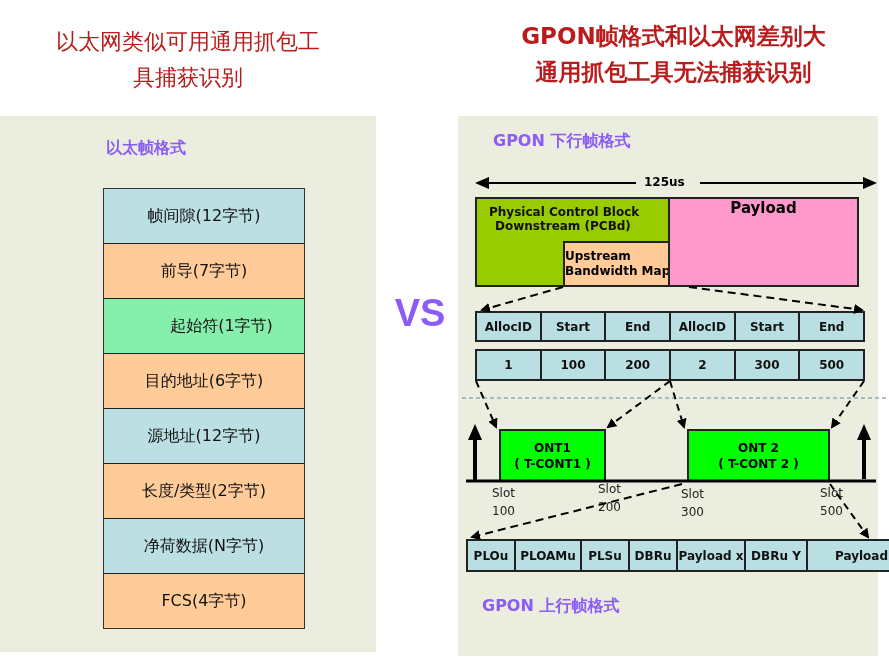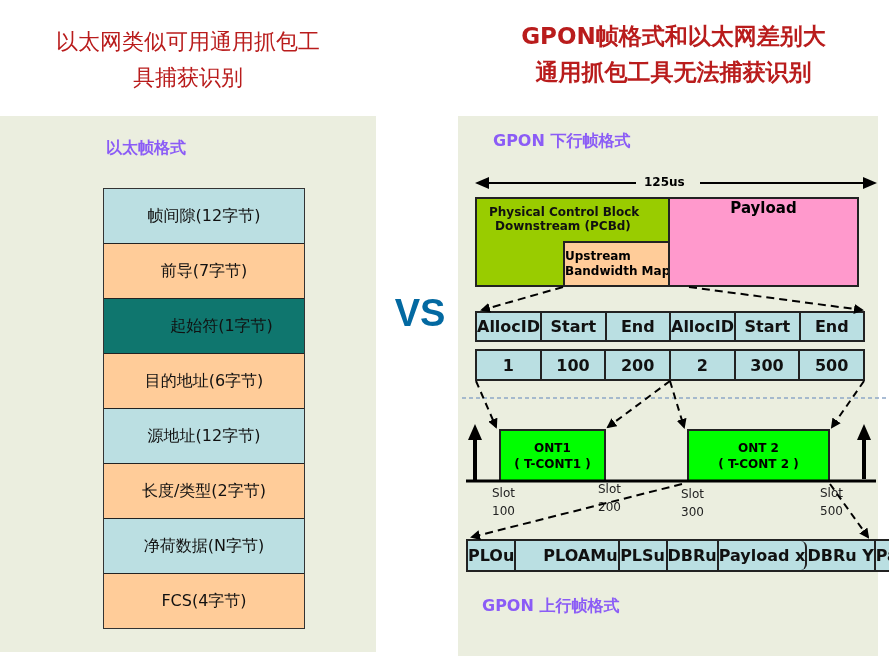--- a/index.html
+++ b/index.html
@@ -10,25 +10,25 @@
   .title-left { left:0; top:24px; width:376px; }
   .title-right { left:458px; top:18px; width:431px; font-weight:bold; font-size:23px; }
   .panel { position:absolute; background:#ebeedf; }
   .panel-left { left:0; top:116px; width:376px; height:536px; }
   .panel-right { left:458px; top:116px; width:420px; height:540px; }
   .red-label { position:absolute; color:#8b5cf6; font-weight:bold; font-size:16px; white-space:nowrap; }
   .eth-stack { position:absolute; left:86px; top:188px; width:200px; border:1px solid #333;margin-left:17px; }
   .eth-row { height:54px; border-bottom:1px solid #222; display:flex; align-items:center; justify-content:center;
              font-size:16px; color:#111; }
   .eth-row:last-child { border-bottom:none; }
-  .vs { position:absolute; left:390px; top:292px; width:60px; text-align:center; color:#0369a1;
+  .vs { position:absolute; left:390px; top:292px; width:60px; text-align:center; color:#8b5cf6;
         font-weight:bold; font-size:38px; font-family:"Liberation Sans", sans-serif; }
   .box { position:absolute; box-sizing:border-box; border:2px solid #222; }
   .cellrow { position:absolute; display:flex; box-sizing:border-box; border:2px solid #222; background:#badfe2; }
-  .cell { flex:1; display:flex; align-items:center; justify-content:center; font-size:16px; font-weight:bold;
+  .cell { flex:1; display:flex; align-items:center; justify-content:center; font-size:12px; font-weight:bold;
           color:#111; border-right:2px solid #222; white-space:nowrap; }
   .cell:last-child { border-right:none; }
   .slot { position:absolute; font-size:12px; color:#222; line-height:18px; text-align:left; }
   svg { position:absolute; left:0; top:0; }
 </style>
 </head>
 <body>
 
 <div class="title title-left">
   <div>以太网类似可用通用抓包工</div>
@@ -41,21 +41,21 @@
 
 <div class="panel panel-left"></div>
 <div class="red-label" style="left:106px; top:138px;">以太帧格式</div>
 <div class="eth-stack">
   <div class="eth-row" style="background: rgb(187, 223, 226);">
       <span>帧间隙(12字节)</span>
     </div>
   <div class="eth-row" style="background: rgb(255, 204, 153);">
       <span>前导(7字节)</span>
     </div>
-  <div class="eth-row" style="background: #0f766e; padding-left: 35px;">
+  <div class="eth-row" style="background: #86efac; padding-left: 35px;">
       <span>起始符(1字节)</span>
     </div>
   <div class="eth-row" style="background: rgb(255, 204, 153);">
       <span>目的地址(6字节)</span>
     </div>
   <div class="eth-row" style="background: rgb(187, 223, 226);">
       <span>源地址(12字节)</span>
     </div>
   <div class="eth-row" style="background: rgb(255, 204, 153);">
       <span>长度/类型(2字节)</span>
@@ -127,24 +127,24 @@
   <div>Slot</div>
   <div>300</div>
 </div>
 <div class="slot" style="left:820px; top:484px;">
   <div>Slot</div>
   <div>500</div>
 </div>
 
 <div class="cellrow" style="left: 466px; top: 539px; width: 463px; height: 33px; background: rgb(186, 223, 226);">
   <div class="cell" style="flex:0 0 46px;">PLOu</div>
-  <div class="cell" style="flex:0 0 64px;padding-left:27px;">PLOAMu</div>
+  <div class="cell" style="flex:0 0 64px;">PLOAMu</div>
   <div class="cell" style="flex:0 0 46px;">PLSu</div>
   <div class="cell" style="flex:0 0 46px;">DBRu</div>
-  <div class="cell" style="flex:0 0 66px;border-radius:6px;">Payload x</div>
+  <div class="cell" style="flex:0 0 66px;">Payload x</div>
   <div class="cell" style="flex:0 0 60px;">DBRu Y</div>
   <div class="cell">Payload y</div>
 </div>
 
 <div class="red-label" style="left:482px; top:596px;">GPON 上行帧格式</div>
 
 <svg width="889" height="657">
   <defs>
     <marker id="ah" markerWidth="10" markerHeight="10" refX="8" refY="5" orient="auto" markerUnits="userSpaceOnUse">
       <path d="M0,0 L10,5 L0,10 z" fill="#000"></path>

